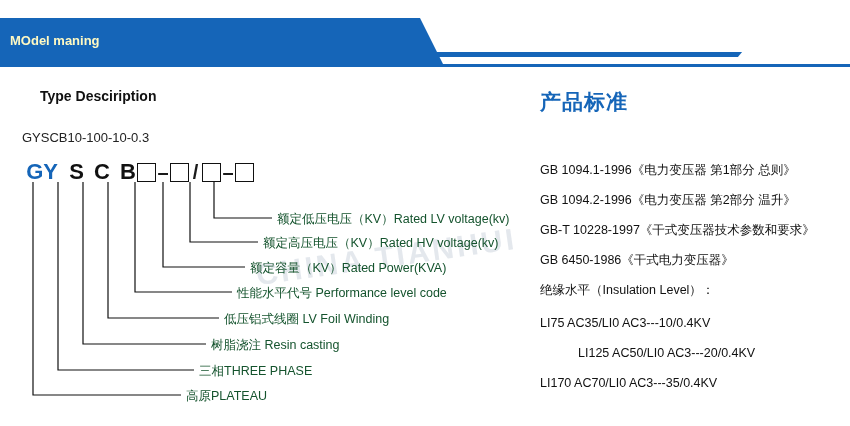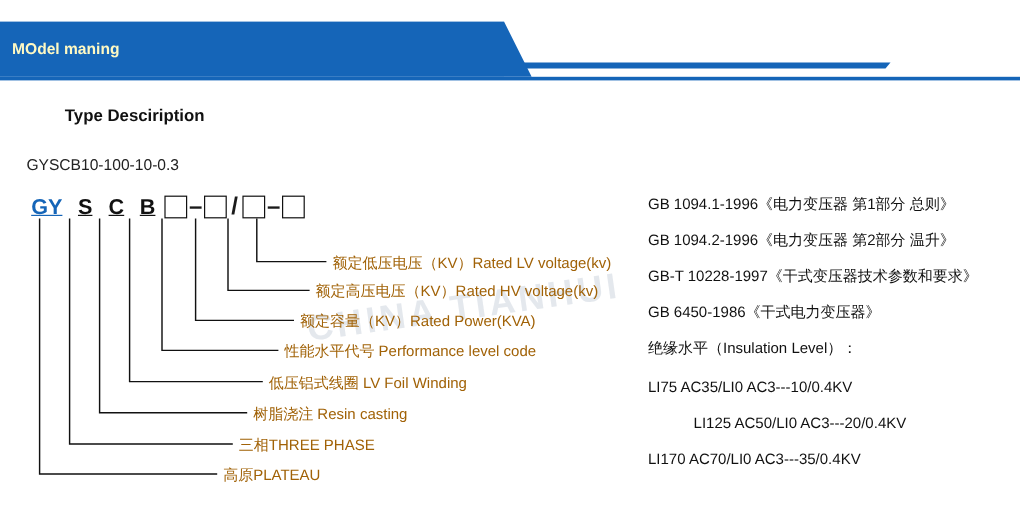--- a/index.html
+++ b/index.html
@@ -82,21 +82,21 @@
   .sec-head .cn {
     color: #1565b8;
     font-size: 21px;
     font-weight: bold;
     letter-spacing: 1px;
   }
   .sec-head .en {
     color: #111111;
     font-size: 14px;
     font-weight: bold;
-    margin-left: 28px;
+    margin-left: 14px;
   }
   #sec-left { top: 88px; left: 26px; }
   #sec-right { top: 88px; left: 540px; }
 
   
   .model-string {
     position: absolute;
     top: 130px;
     left: 22px;
     font-size: 13px;
@@ -104,26 +104,25 @@
   }
   .code-row {
     position: absolute;
     top: 158px;
     left: 20px;
     display: flex;
     align-items: center;
     height: 28px;
   }
   .code-row .ch {
-    font-size: 18px;
+    font-size: 22px;
     font-weight: bold;
     color: #111;
     width: 26px;
-    text-align: center;
-    text-decoration: underline;
+    text-align: right;
   }
   .code-row .ch.blue {
     color: #1565b8;
     width: 38px;
   }
   .code-row .box {
     width: 17px;
     height: 17px;
     border: 1.4px solid #111;
     margin: 0 1px;
@@ -146,21 +145,21 @@
     position: absolute;
     top: 0; left: 0;
     width: 850px; height: 426px;
     pointer-events: none;
   }
 
   
   .lbl {
     position: absolute;
     font-size: 12.5px;
-    color: #a16207;
+    color: #14532d;
     white-space: nowrap;
   }
 
   
   .std {
     position: absolute;
     font-size: 12.5px;
     color: #111;
     white-space: nowrap;
     font-weight: normal;
@@ -188,20 +187,21 @@
 <div class="banner-tail"></div>
 <div class="banner">
   <span class="banner-sub">MOdel maning</span>
 </div>
 <div class="banner-underline"></div>
 
 <div class="sec-head" id="sec-left">
   <span class="en">Type Desciription</span>
 </div>
 <div class="sec-head" id="sec-right">
+  <span class="cn">产品标准</span>
 </div>
 
 <div class="model-string">GYSCB10-100-10-0.3</div>
 
 <div class="code-row">
   <span class="ch blue">GY</span>
   <span class="ch">S</span>
   <span class="ch">C</span>
   <span class="ch">B</span>
   <span class="box"></span>

